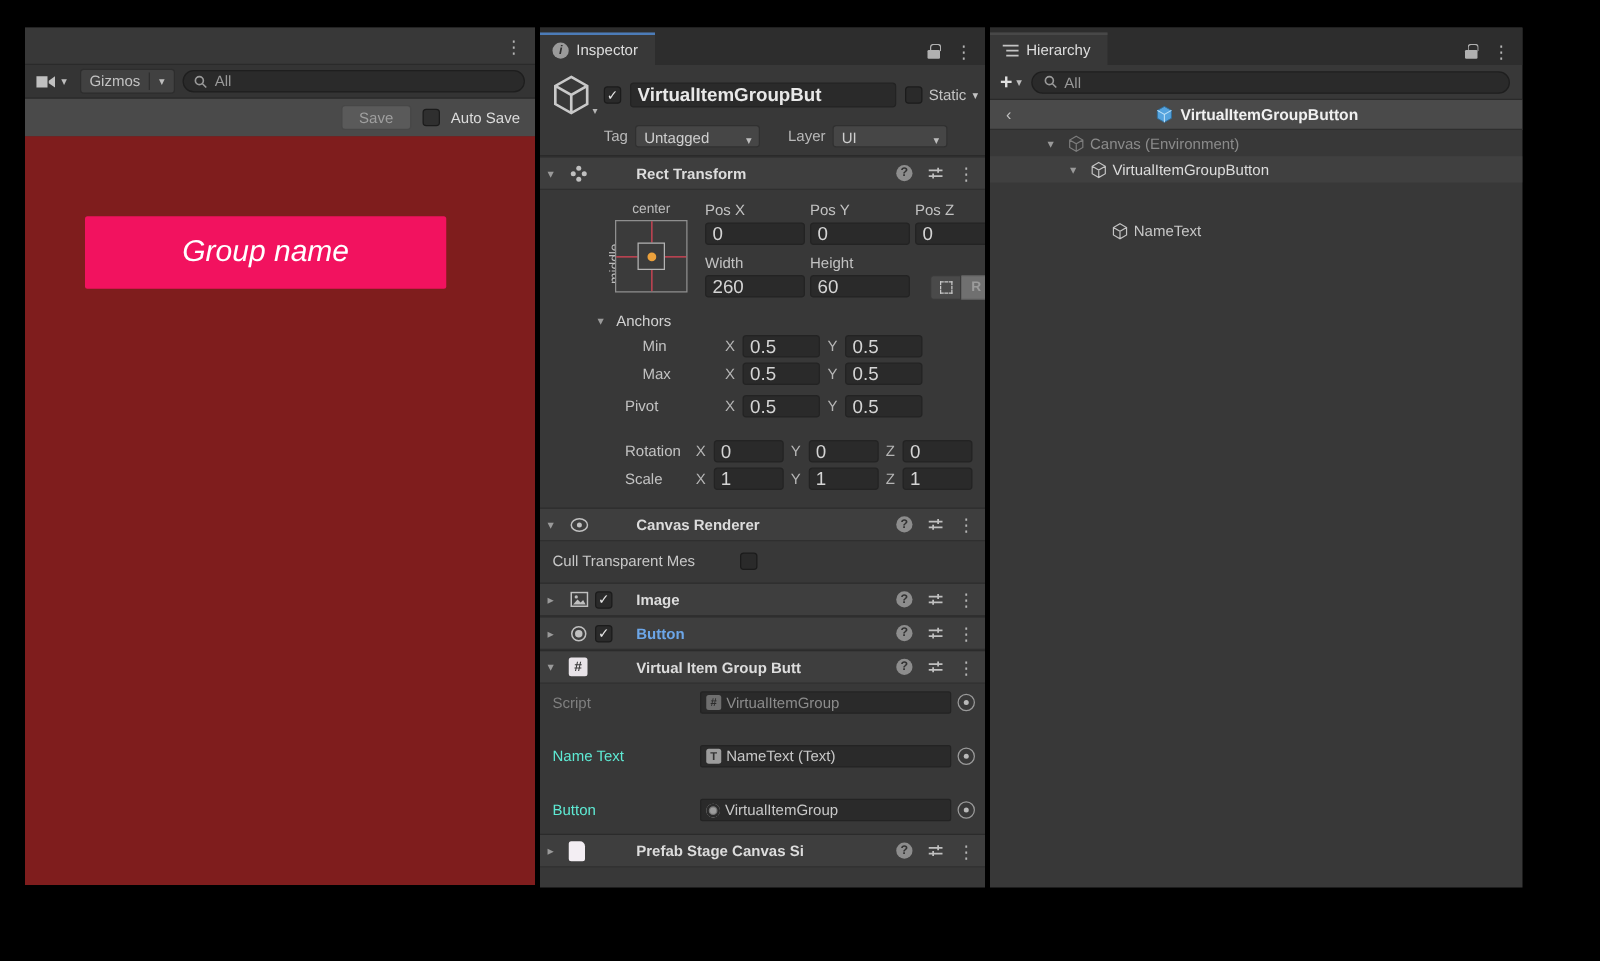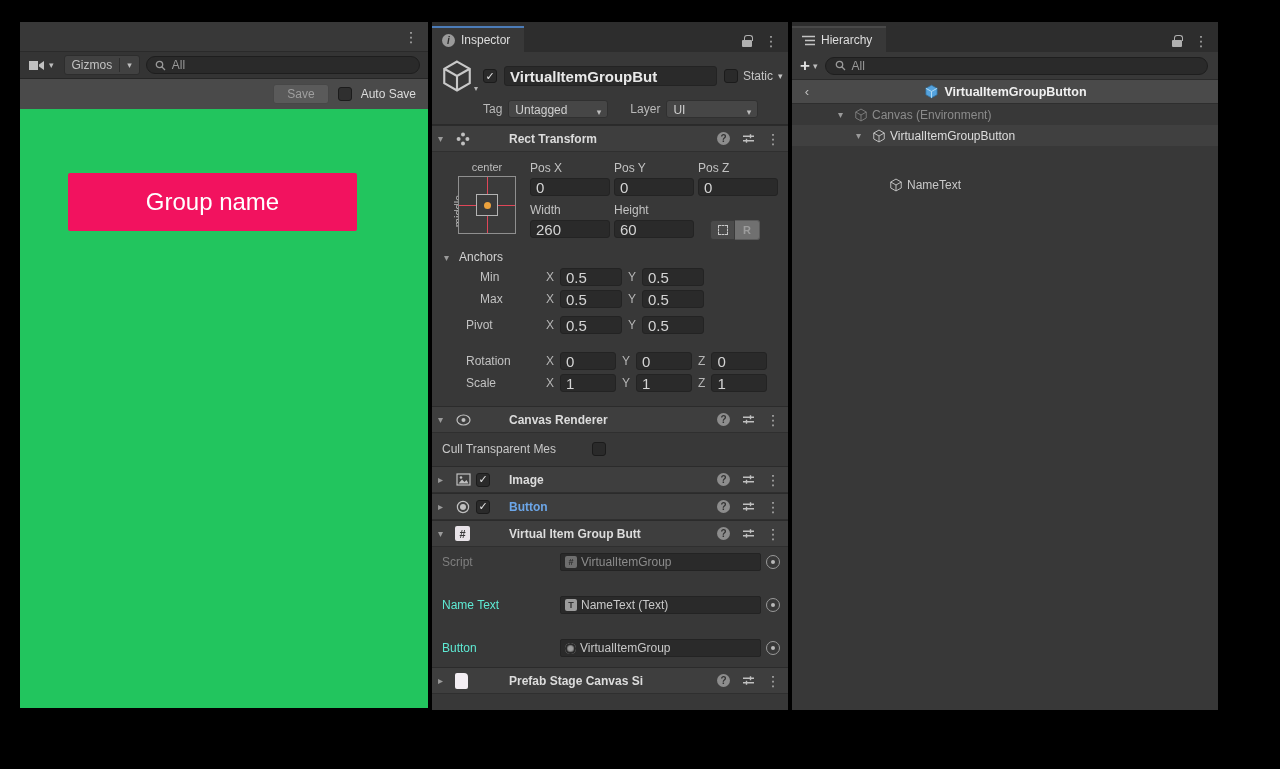--- a/index.html
+++ b/index.html
@@ -46,21 +46,21 @@
   .gizmos-btn { display:flex; align-items:center; gap:7px; background:#414141; border:1px solid #2d2d2d;
       border-radius:3px; height:20px; padding:0 7px; color:#c2c2c2; }
   .gizmos-btn .sep { width:1px; height:14px; background:#2e2e2e; }
   .gizmos-btn .arr { font-size:9px; color:#bdbdbd; }
   .save-row { height:30px; background:#4a4a4a; display:flex; align-items:center;
       justify-content:flex-end; gap:9px; padding:0 12px; flex:none; }
   .save-btn { background:#5a5a5a; border:1px solid #474747; border-radius:3px; height:20px;
       padding:0 13px; color:#9f9f9f; display:flex; align-items:center; }
   .save-row .checkbox { background:#2f2f2f; }
   .save-row .cblabel { color:#dcdcdc; }
-  .scene-view { flex:1; background:#22c55e; position:relative; }
+  .scene-view { flex:1; background:#7f1d1d; position:relative;font-style:italic; }
   .group-btn { position:absolute; left:48px; top:64px; width:289px; height:58px; background:#f2125f;
       border-radius:2px; display:flex; align-items:center; justify-content:center;
       color:#fff; font-size:24px; }
 
   
   #inspector-panel { left:432px; top:22px; width:356px; height:688px; }
   .go-header { padding:7px 8px 6px 8px; border-bottom:1px solid #2a2a2a; flex:none; }
   .go-row1 { display:flex; align-items:center; gap:7px; }
   .go-cube { position:relative; width:36px; height:34px; flex:none; color:#c9c9c9; }
   .go-cube .cube-dd { position:absolute; right:-2px; bottom:0; font-size:8px; color:#b5b5b5; }
@@ -74,21 +74,21 @@
   .go-row2 .gap { width:10px; }
 
   .comp-hdr { height:27px; background:#3e3e3e; border-top:1px solid #2b2b2b; border-bottom:1px solid #2f2f2f;
       display:flex; align-items:center; gap:5px; padding:0 8px 0 6px; flex:none; }
   .comp-hdr .leftcluster { display:flex; align-items:center; gap:5px; min-width:66px; }
   .comp-hdr .ctitle { font-weight:bold; color:#dcdcdc; flex:1; white-space:nowrap; overflow:hidden; }
   .comp-hdr .ctitle.blue { color:#6ca6e8; }
   .comp-hdr .ricons { display:flex; align-items:center; gap:10px; color:#b0b0b0; }
   .cicon { width:16px; height:16px; display:flex; align-items:center; justify-content:center; color:#c0c0c0; flex:none; }
 
-  .rt-body { padding:9px 10px 10px 10px; flex:none; }
+  .rt-body { padding:9px 10px 10px 10px; flex:none;margin-left:34px; }
   .rt-top { display:flex; }
   .rt-anchorcol { width:88px; flex:none; position:relative; padding-top:15px; }
   .anchor-hlabel { position:absolute; top:0; left:16px; width:58px; text-align:center; color:#bdbdbd; font-size:11px; }
   .anchor-vlabel { position:absolute; left:-13px; top:44px; transform:rotate(-90deg); transform-origin:center;
       width:58px; text-align:center; color:#bdbdbd; font-size:11px; }
   .anchor-box { position:relative; margin-left:16px; width:58px; height:58px; background:#3b3b3b;
       border:1px solid #8f8f8f; }
   .anchor-box .hline { position:absolute; left:0; right:0; top:50%; height:1px; background:#e04658; }
   .anchor-box .vline { position:absolute; top:0; bottom:0; left:50%; width:1px; background:#e04658; }
   .anchor-box .inner { position:absolute; left:50%; top:50%; width:22px; height:22px; margin:-11px 0 0 -11px;

